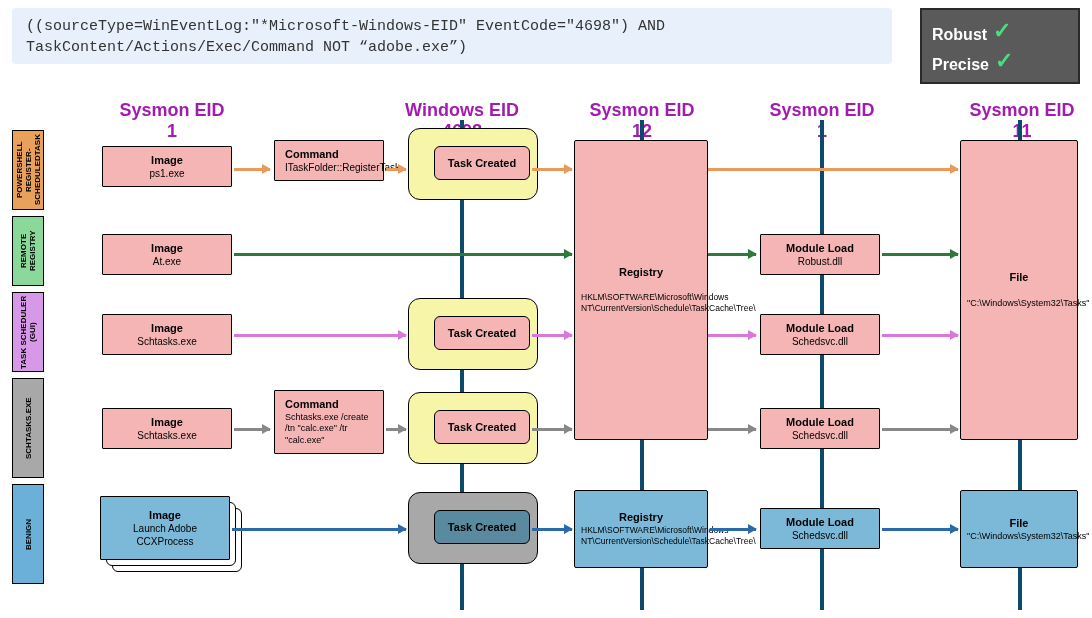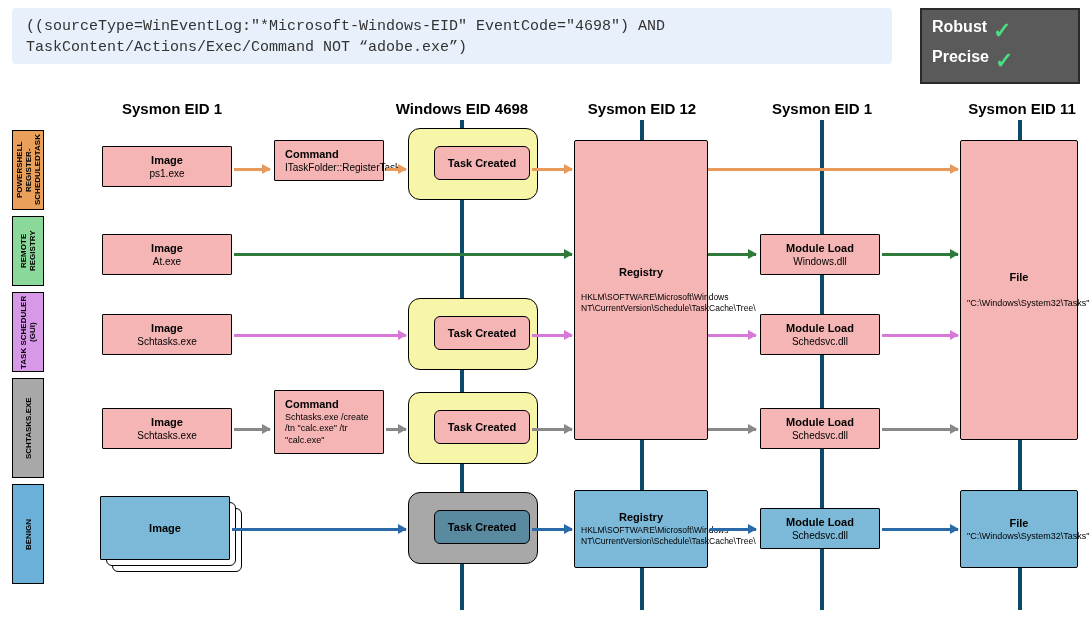--- a/index.html
+++ b/index.html
@@ -1,23 +1,23 @@
 <!DOCTYPE html>
 <html><head>
 <meta charset="utf-8">
 <style>
 *{box-sizing:border-box;margin:0;padding:0}
 body{font-family:Arial,Helvetica,sans-serif;background:#fff;width:1092px;height:618px;position:relative;overflow:hidden}
 .query-bar{position:absolute;left:12px;top:8px;width:880px;height:56px;background:#e8f0fb;border-radius:4px;padding:8px 14px;font-family:'Courier New',monospace;font-size:15px;color:#333;line-height:1.4}
 .badge-box{position:absolute;right:12px;top:8px;width:160px;background:#5a5a5a;border:2px solid #2a2a2a;padding:6px 10px}
-.badge{display:flex;align-items:flex-start;color:#fff;font-weight:bold;font-size:16px;padding:2px 0}
+.badge{display:flex;align-items:flex-end;color:#fff;font-weight:bold;font-size:16px;padding:2px 0}
 .badge .check{color:#4ade80;margin-left:6px;font-size:22px}
 .diagram{position:absolute;left:12px;top:100px;width:1068px;height:510px}
 .vbar{position:absolute;width:4px;background:#0b4a6b}
-.hdr{position:absolute;color:#000000;font-weight:bold;font-size:15px;text-align:center}
+.hdr{position:absolute;color:#a21caf;font-weight:bold;font-size:18px;text-align:center}
 .side{position:absolute;left:0;width:32px;writing-mode:vertical-rl;transform:rotate(180deg);text-align:center;font-size:8px;font-weight:bold;border:1.5px solid #000;display:flex;align-items:center;justify-content:center;padding:2px 0}
 .node{position:absolute;background:#f5b5b5;border:1.5px solid #000;border-radius:1px;padding:6px 8px;text-align:center;font-size:10px;line-height:1.3}
 .node.blue{background:#7cb8d8}
 .node b{font-size:11px}
 .ywrap{position:absolute;background:#f7f6a8;border:1.5px solid #000;border-radius:12px}
 .gwrap{position:absolute;background:#a8a8a8;border:1.5px solid #000;border-radius:12px}
 .tc{position:absolute;border:1.5px solid #000;border-radius:6px;padding:10px 6px;text-align:center;font-size:11px;font-weight:bold}
 .tc.pink{background:#f5b5b5}
 .tc.dblue{background:#5a8aa0}
 .bignode{position:absolute;background:#f5b5b5;border:1.5px solid #000;border-radius:2px;text-align:center;padding:10px 6px;font-size:9px;line-height:1.35}
@@ -73,21 +73,21 @@
   <div class="node" style="left:262px;top:40px;width:110px;text-align:left;padding-left:10px"><b>Command</b><br><span>ITaskFolder::RegisterTask</span></div>
   <div class="arrow a-or" style="left:374px;top:68px;width:20px"></div>
   <div class="ywrap" style="left:396px;top:28px;width:130px;height:72px"></div>
   <div class="tc pink" style="left:422px;top:46px;width:96px">Task Created</div>
   <div class="arrow a-or" style="left:520px;top:68px;width:40px"></div>
   <div class="arrow a-or" style="left:696px;top:68px;width:250px"></div>
 
   <div class="node" style="left:90px;top:134px;width:130px"><b>Image</b><br><span>At.exe</span></div>
   <div class="arrow a-gn" style="left:222px;top:153px;width:338px"></div>
   <div class="arrow a-gn" style="left:696px;top:153px;width:48px"></div>
-  <div class="node" style="left:748px;top:134px;width:120px"><b>Module Load</b><br><span>Windows.dll</span></div>
+  <div class="node" style="left:748px;top:134px;width:120px"><b>Module Load</b><br><span>Robust.dll</span></div>
   <div class="arrow a-gn" style="left:870px;top:153px;width:76px"></div>
 
   <div class="node" style="left:90px;top:214px;width:130px"><b>Image</b><br><span>Schtasks.exe</span></div>
   <div class="arrow a-pk" style="left:222px;top:234px;width:172px"></div>
   <div class="ywrap" style="left:396px;top:198px;width:130px;height:72px"></div>
   <div class="tc pink" style="left:422px;top:216px;width:96px">Task Created</div>
   <div class="arrow a-pk" style="left:520px;top:234px;width:40px"></div>
   <div class="arrow a-pk" style="left:696px;top:234px;width:48px"></div>
   <div class="node" style="left:748px;top:214px;width:120px"><b>Module Load</b><br><span>Schedsvc.dll</span></div>
   <div class="arrow a-pk" style="left:870px;top:234px;width:76px"></div>
@@ -112,20 +112,21 @@
   <div class="tc pink" style="left:422px;top:310px;width:96px">Task Created</div>
   <div class="arrow a-gy" style="left:520px;top:328px;width:40px"></div>
   <div class="arrow a-gy" style="left:696px;top:328px;width:48px"></div>
   <div class="node" style="left:748px;top:308px;width:120px"><b>Module Load</b><br><span>Schedsvc.dll</span></div>
   <div class="arrow a-gy" style="left:870px;top:328px;width:76px"></div>
 
   <div class="stack" style="left:100px;top:408px;width:130px;height:64px"></div>
   <div class="stack" style="left:94px;top:402px;width:130px;height:64px"></div>
   <div class="node blue" style="left:88px;top:396px;width:130px;height:64px;display:flex;flex-direction:column;justify-content:center">
       <b>Image</b>
+      <span>Launch Adobe CCXProcess</span>
     </div>
   <div class="arrow a-bl" style="left:220px;top:428px;width:174px"></div>
   <div class="gwrap" style="left:396px;top:392px;width:130px;height:72px"></div>
   <div class="tc dblue" style="left:422px;top:410px;width:96px;color:#000">Task Created</div>
   <div class="arrow a-bl" style="left:520px;top:428px;width:40px"></div>
   <div class="bignode blue" style="left:562px;top:390px;width:134px;height:78px;display:flex;flex-direction:column;justify-content:center">
       <b>Registry</b>
       <span style="font-size:8.5px">HKLM\SOFTWARE\Microsoft\Windows NT\CurrentVersion\Schedule\TaskCache\Tree\</span>
     </div>
   <div class="arrow a-bl" style="left:698px;top:428px;width:46px"></div>

